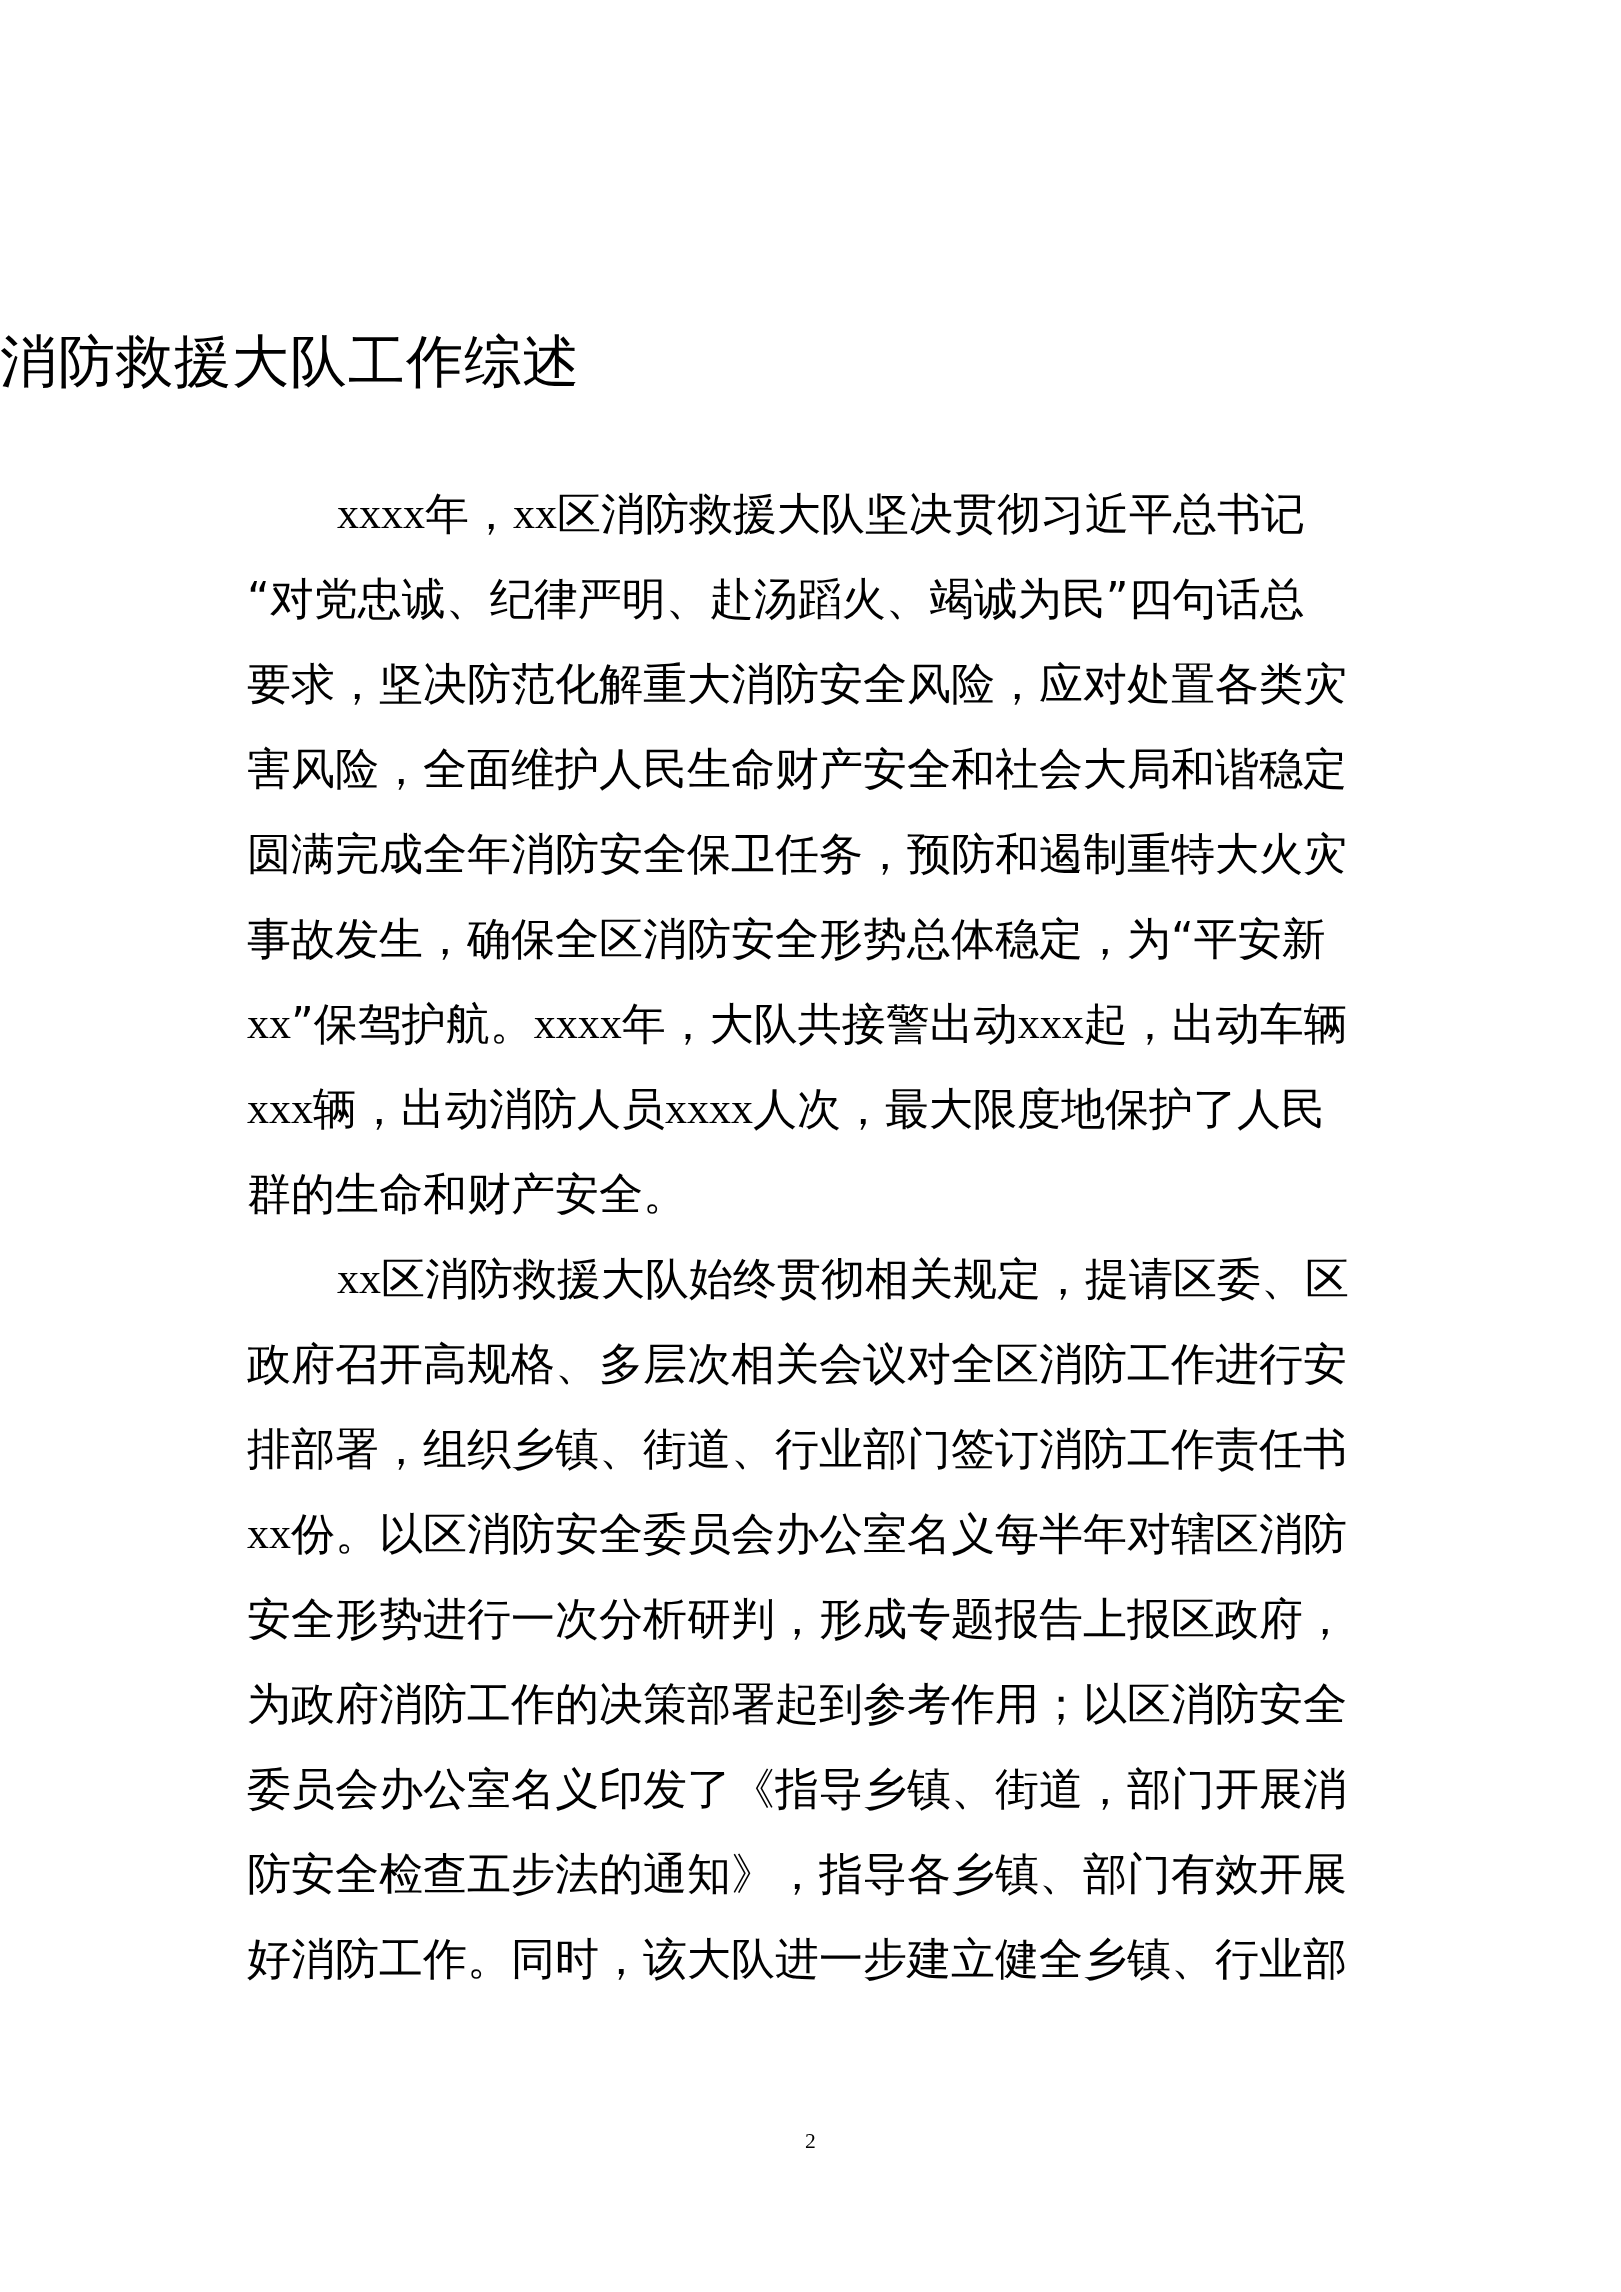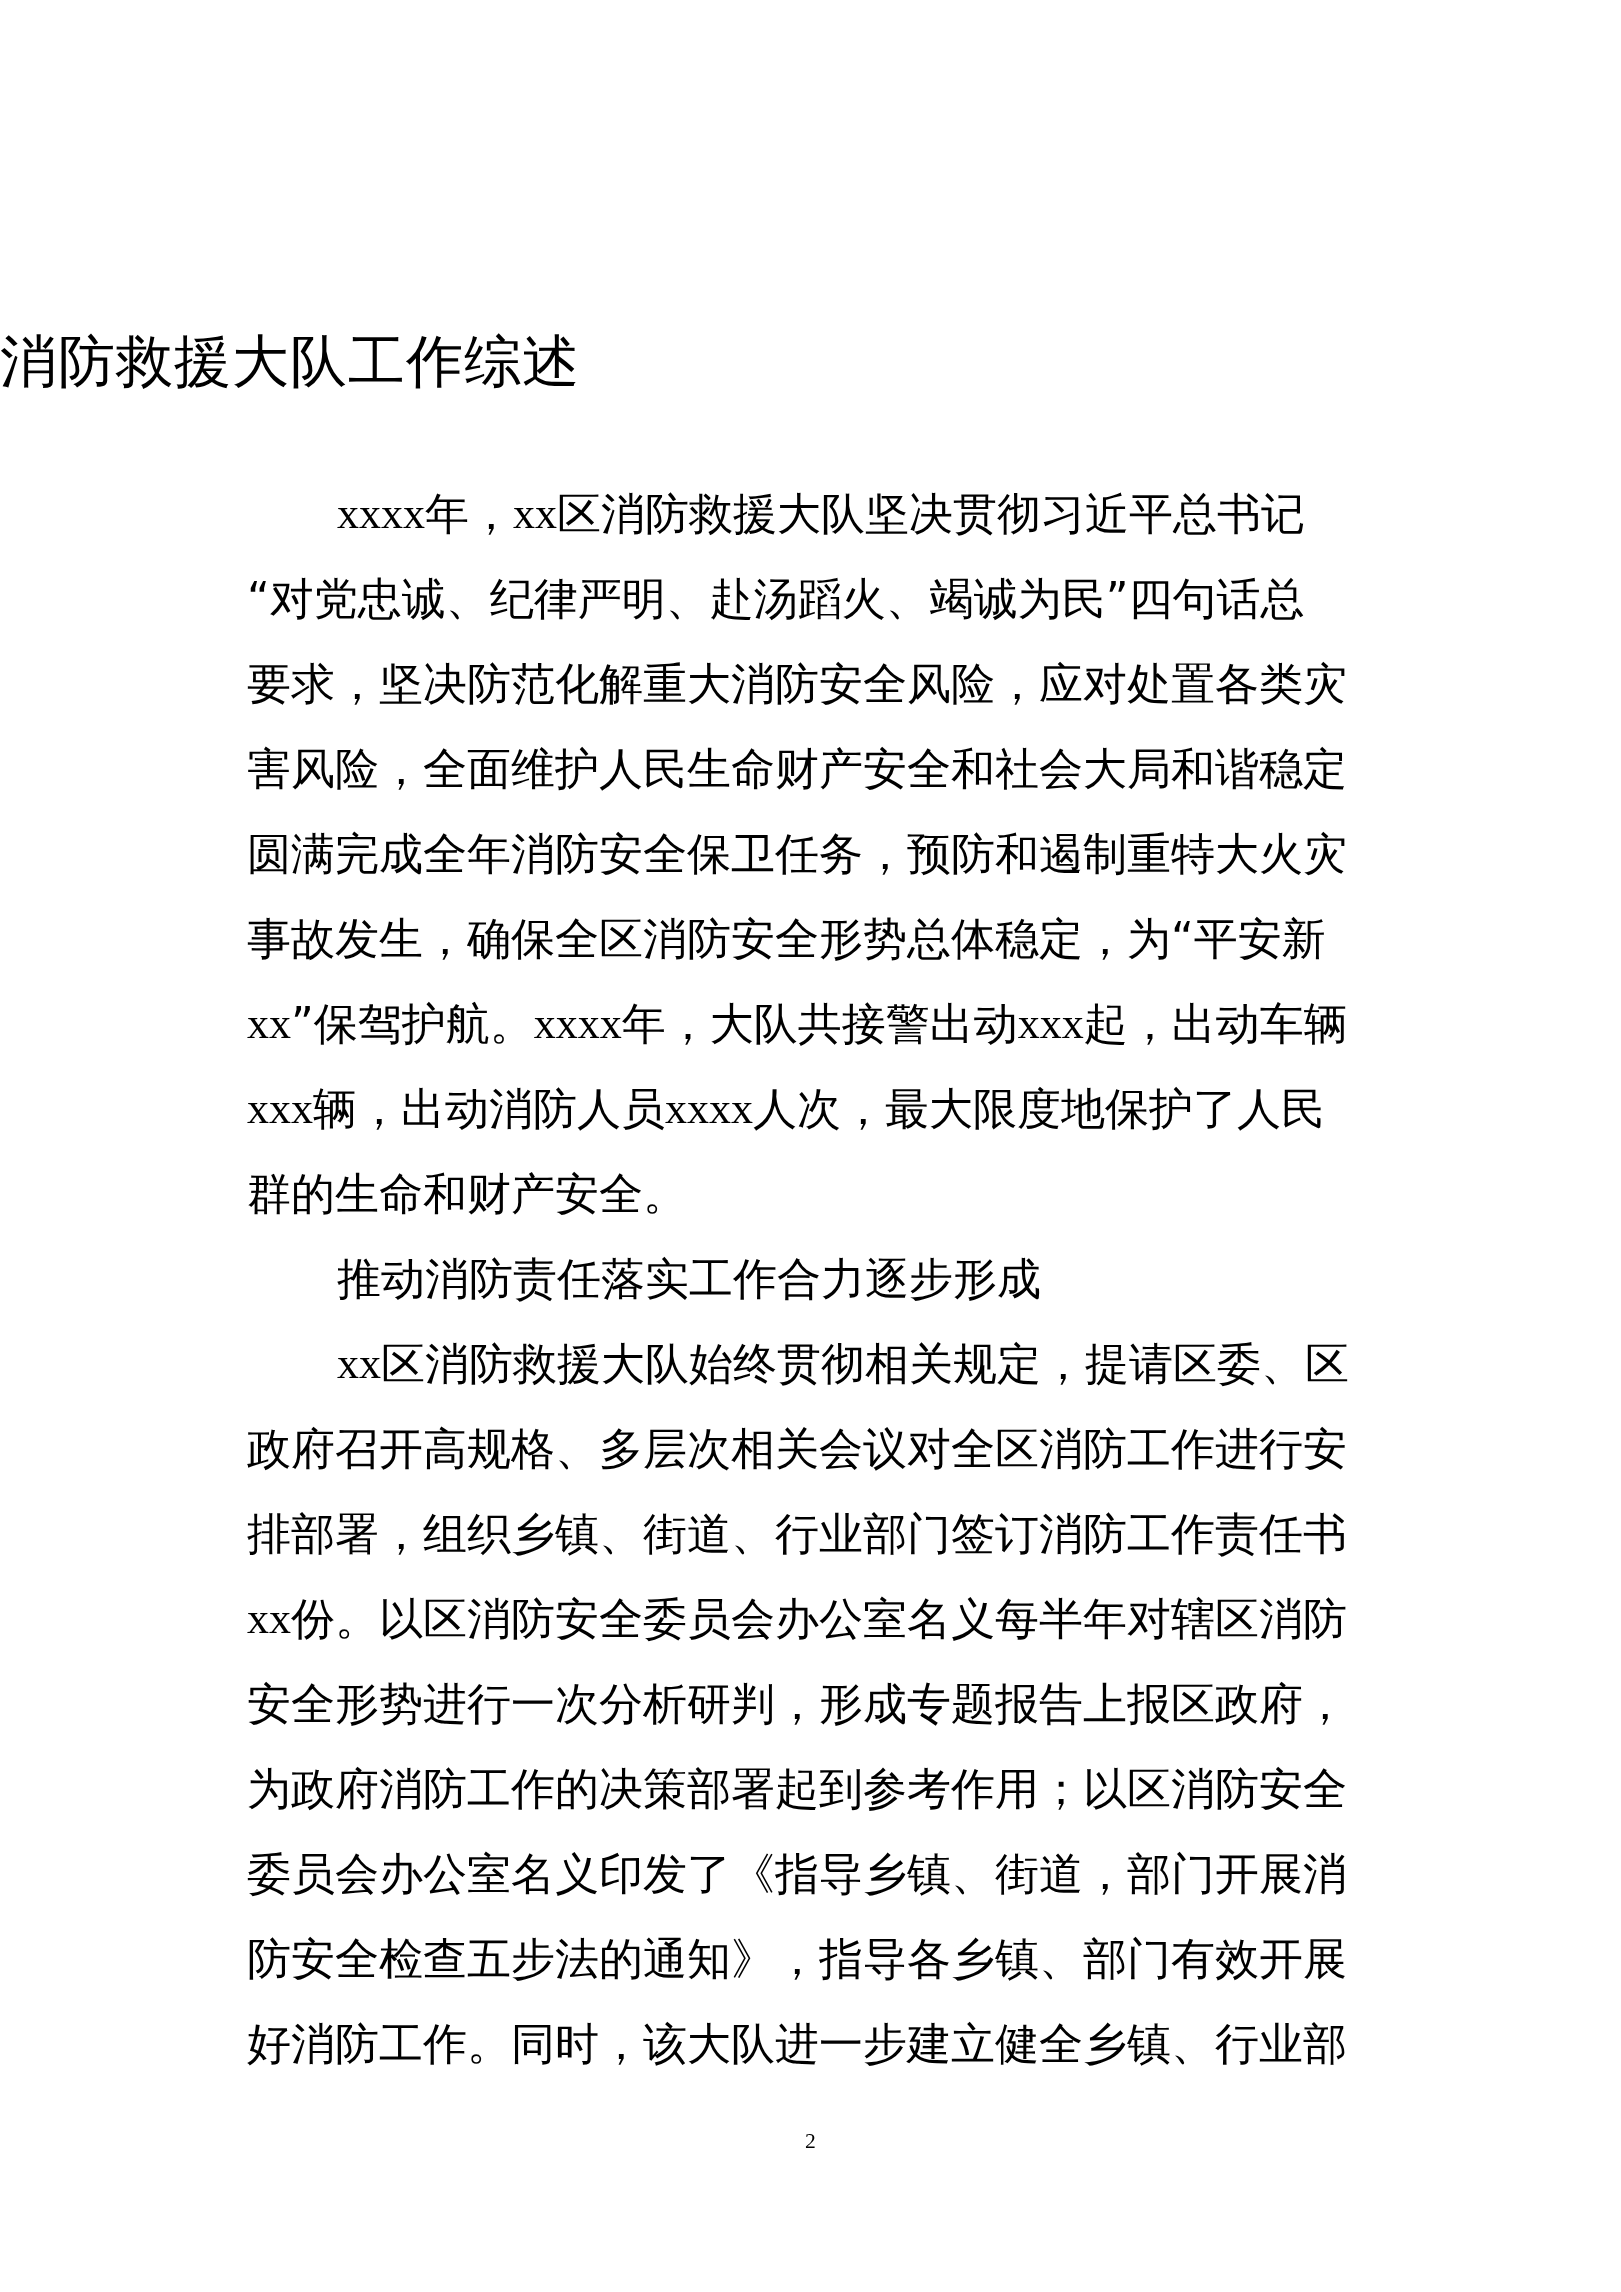--- a/index.html
+++ b/index.html
@@ -232,23 +232,20 @@
         <span class="ch">保</span>
         <span class="ch">护</span>
         <span class="ch">了</span>
         <span class="ch">人</span>
         <span class="ch">民</span>
       </div>
     <div class="line last">
         <span>群的生命和财产安全。</span>
       </div>
 
-    <div class="line indent last">
-        <span>推动消防责任落实工作合力逐步形成</span>
-      </div>
 
     <div class="line indent">
         <span class="ch latin">xx</span>
         <span class="ch">区</span>
         <span class="ch">消</span>
         <span class="ch">防</span>
         <span class="ch">救</span>
         <span class="ch">援</span>
         <span class="ch">大</span>
         <span class="ch">队</span>

